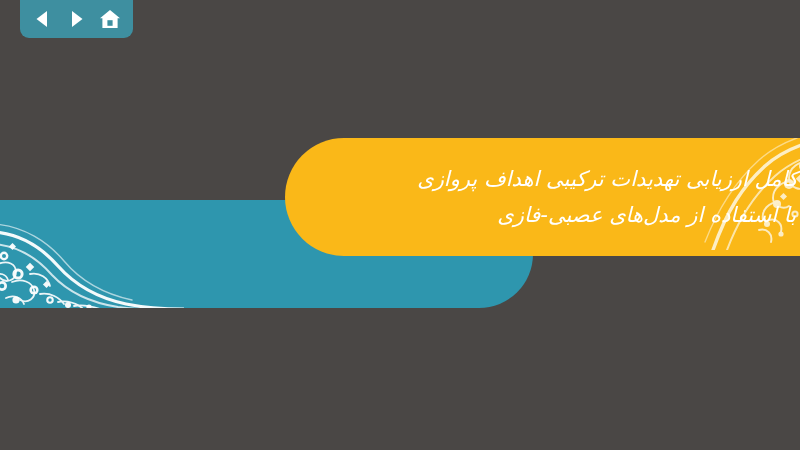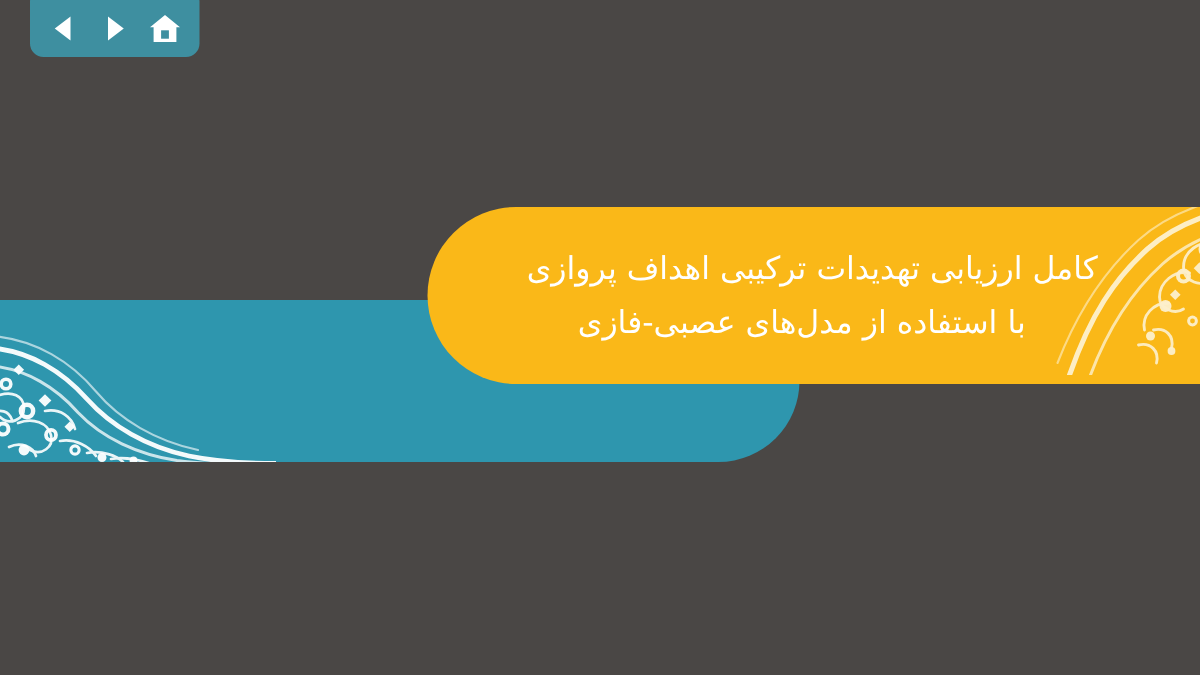--- a/index.html
+++ b/index.html
@@ -92,42 +92,43 @@
   
   .title-wrap {
     position: absolute;
     left: 285px;
     top: 138px;
     width: 515px;
     height: 118px;
     z-index: 30;
     display: flex;
     flex-direction: column;
-    align-items: center;
+    align-items: flex-start;
     justify-content: center;
     direction: rtl;
     pointer-events: none;
+    font-style: italic;
   }
   .title-line {
     color: #ffffff;
     font-family: "DejaVu Sans", sans-serif;
     font-size: 21px;
     font-weight: 400;
     line-height: 1.72;
     letter-spacing: 0px;
     white-space: nowrap;
     text-align: center;
     direction: rtl;
     unicode-bidi: isolate;
   }
   .title-line.l1 {
     margin-right: 2px;
   }
   .title-line.l2 {
-    margin-right: 16px;
+    margin-right: 4px;
   }
 </style>
 </head>
 <body>
 
 <div id="slide">
 
   <div class="teal-band">
     <svg class="teal-orn" viewBox="0 0 190 96" preserveAspectRatio="none">
       <g fill="none" stroke="#ffffff" stroke-linecap="round">

